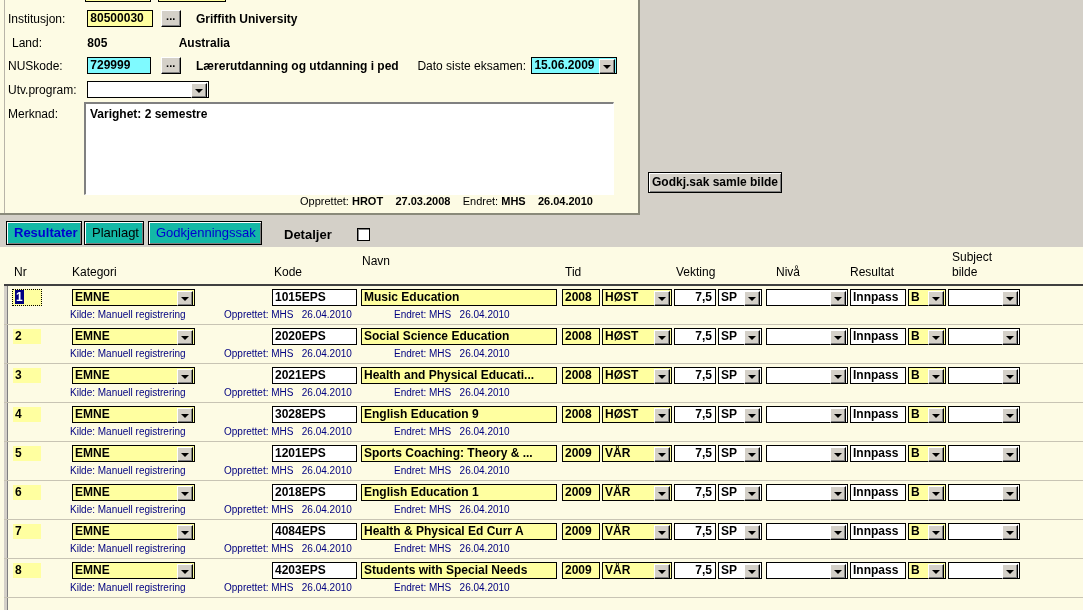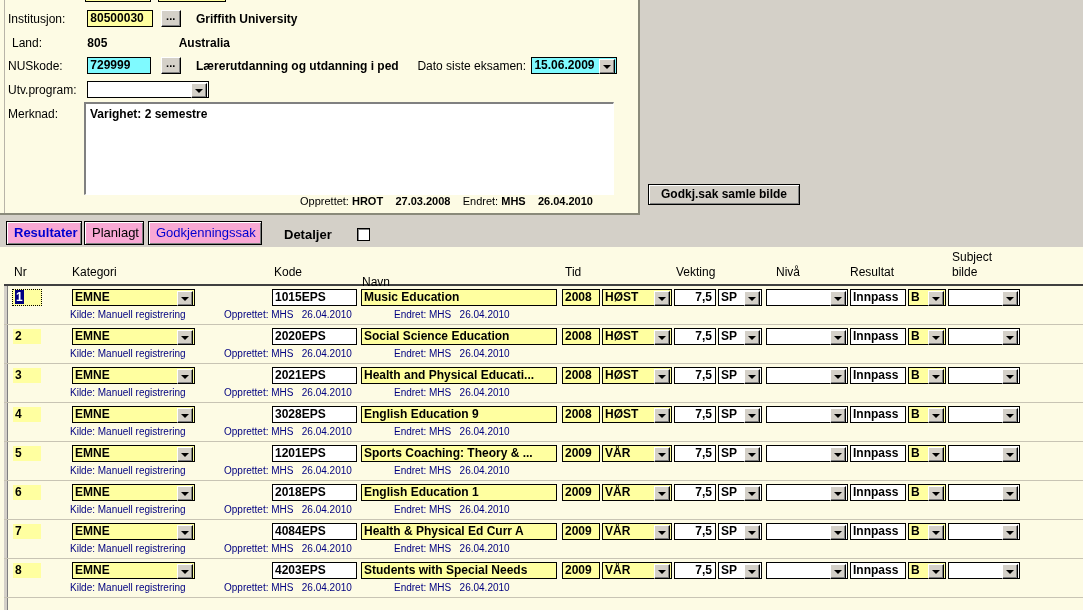--- a/index.html
+++ b/index.html
@@ -100,21 +100,21 @@
     text-align:center;cursor:pointer;color:#000;
   }
 
   
   .tabstrip{
     position:absolute;left:0;top:215px;width:1083px;height:32px;
     background:#d4d0c8;
   }
   .tab{
     position:absolute;top:6px;box-sizing:border-box;height:24px;line-height:22px;
-    background:#f9a8d4;
+    background:#14b8a6;
     border:1px solid #000;
     box-shadow:inset 1px 1px 0 #fff, inset -1px -1px 0 #808080;
     text-align:center;font-size:13px;cursor:pointer;
     white-space:nowrap;padding:0 7px;
   }
   .tab.active{font-weight:bold;color:#0000d0;}
   .tab.link{color:#0000d0;}
   .det-label{position:absolute;top:12px;font-size:13px;font-weight:bold;}
   .checkbox{
     position:absolute;top:13px;width:13px;height:13px;box-sizing:border-box;
@@ -245,38 +245,38 @@
       <span>27.03.2008</span>
       &nbsp;&nbsp;
       <span class="k">Endret:</span>
       <span>MHS</span>
       &nbsp;&nbsp;
       <span>26.04.2010</span>
     </div>
   </div>
 
   <div class="right-pane">
-    <div class="push-btn" style="left:8px;top:184px;width:152px;height:21px;line-height:19px;">Godkj.sak samle bilde</div>
+    <div class="push-btn" style="left:8px;top:172px;width:134px;height:21px;line-height:19px;">Godkj.sak samle bilde</div>
   </div>
 
   <div class="tabstrip">
     <div class="tab active" style="left:6px;width:76px;">Resultater</div>
     <div class="tab" style="left:84px;width:60px;">Planlagt</div>
     <div class="tab link" style="left:148px;width:114px;">Godkjenningssak</div>
     <div class="det-label" style="left:284px;">Detaljer</div>
     <div class="checkbox" style="left:357px;"></div>
   </div>
 
   <div class="grid">
 
     <div class="ghead">
       <span class="h" style="left:10px;top:18px;">Nr</span>
       <span class="h" style="left:68px;top:18px;">Kategori</span>
       <span class="h" style="left:270px;top:18px;">Kode</span>
-      <span class="h" style="left:358px;top:28px;text-align:right;">Navn</span>
+      <span class="h" style="left:358px;top:7px;text-align:right;">Navn</span>
       <span class="h" style="left:561px;top:18px;">Tid</span>
       <span class="h" style="left:672px;top:18px;">Vekting</span>
       <span class="h" style="left:772px;top:18px;">Nivå</span>
       <span class="h" style="left:846px;top:18px;">Resultat</span>
       <span class="h" style="left:948px;top:3px;">Subject</span>
       <span class="h" style="left:948px;top:18px;">bilde</span>
     </div>
 
     <div id="rows-host">
         <div class="row" style="top: 39px;">

